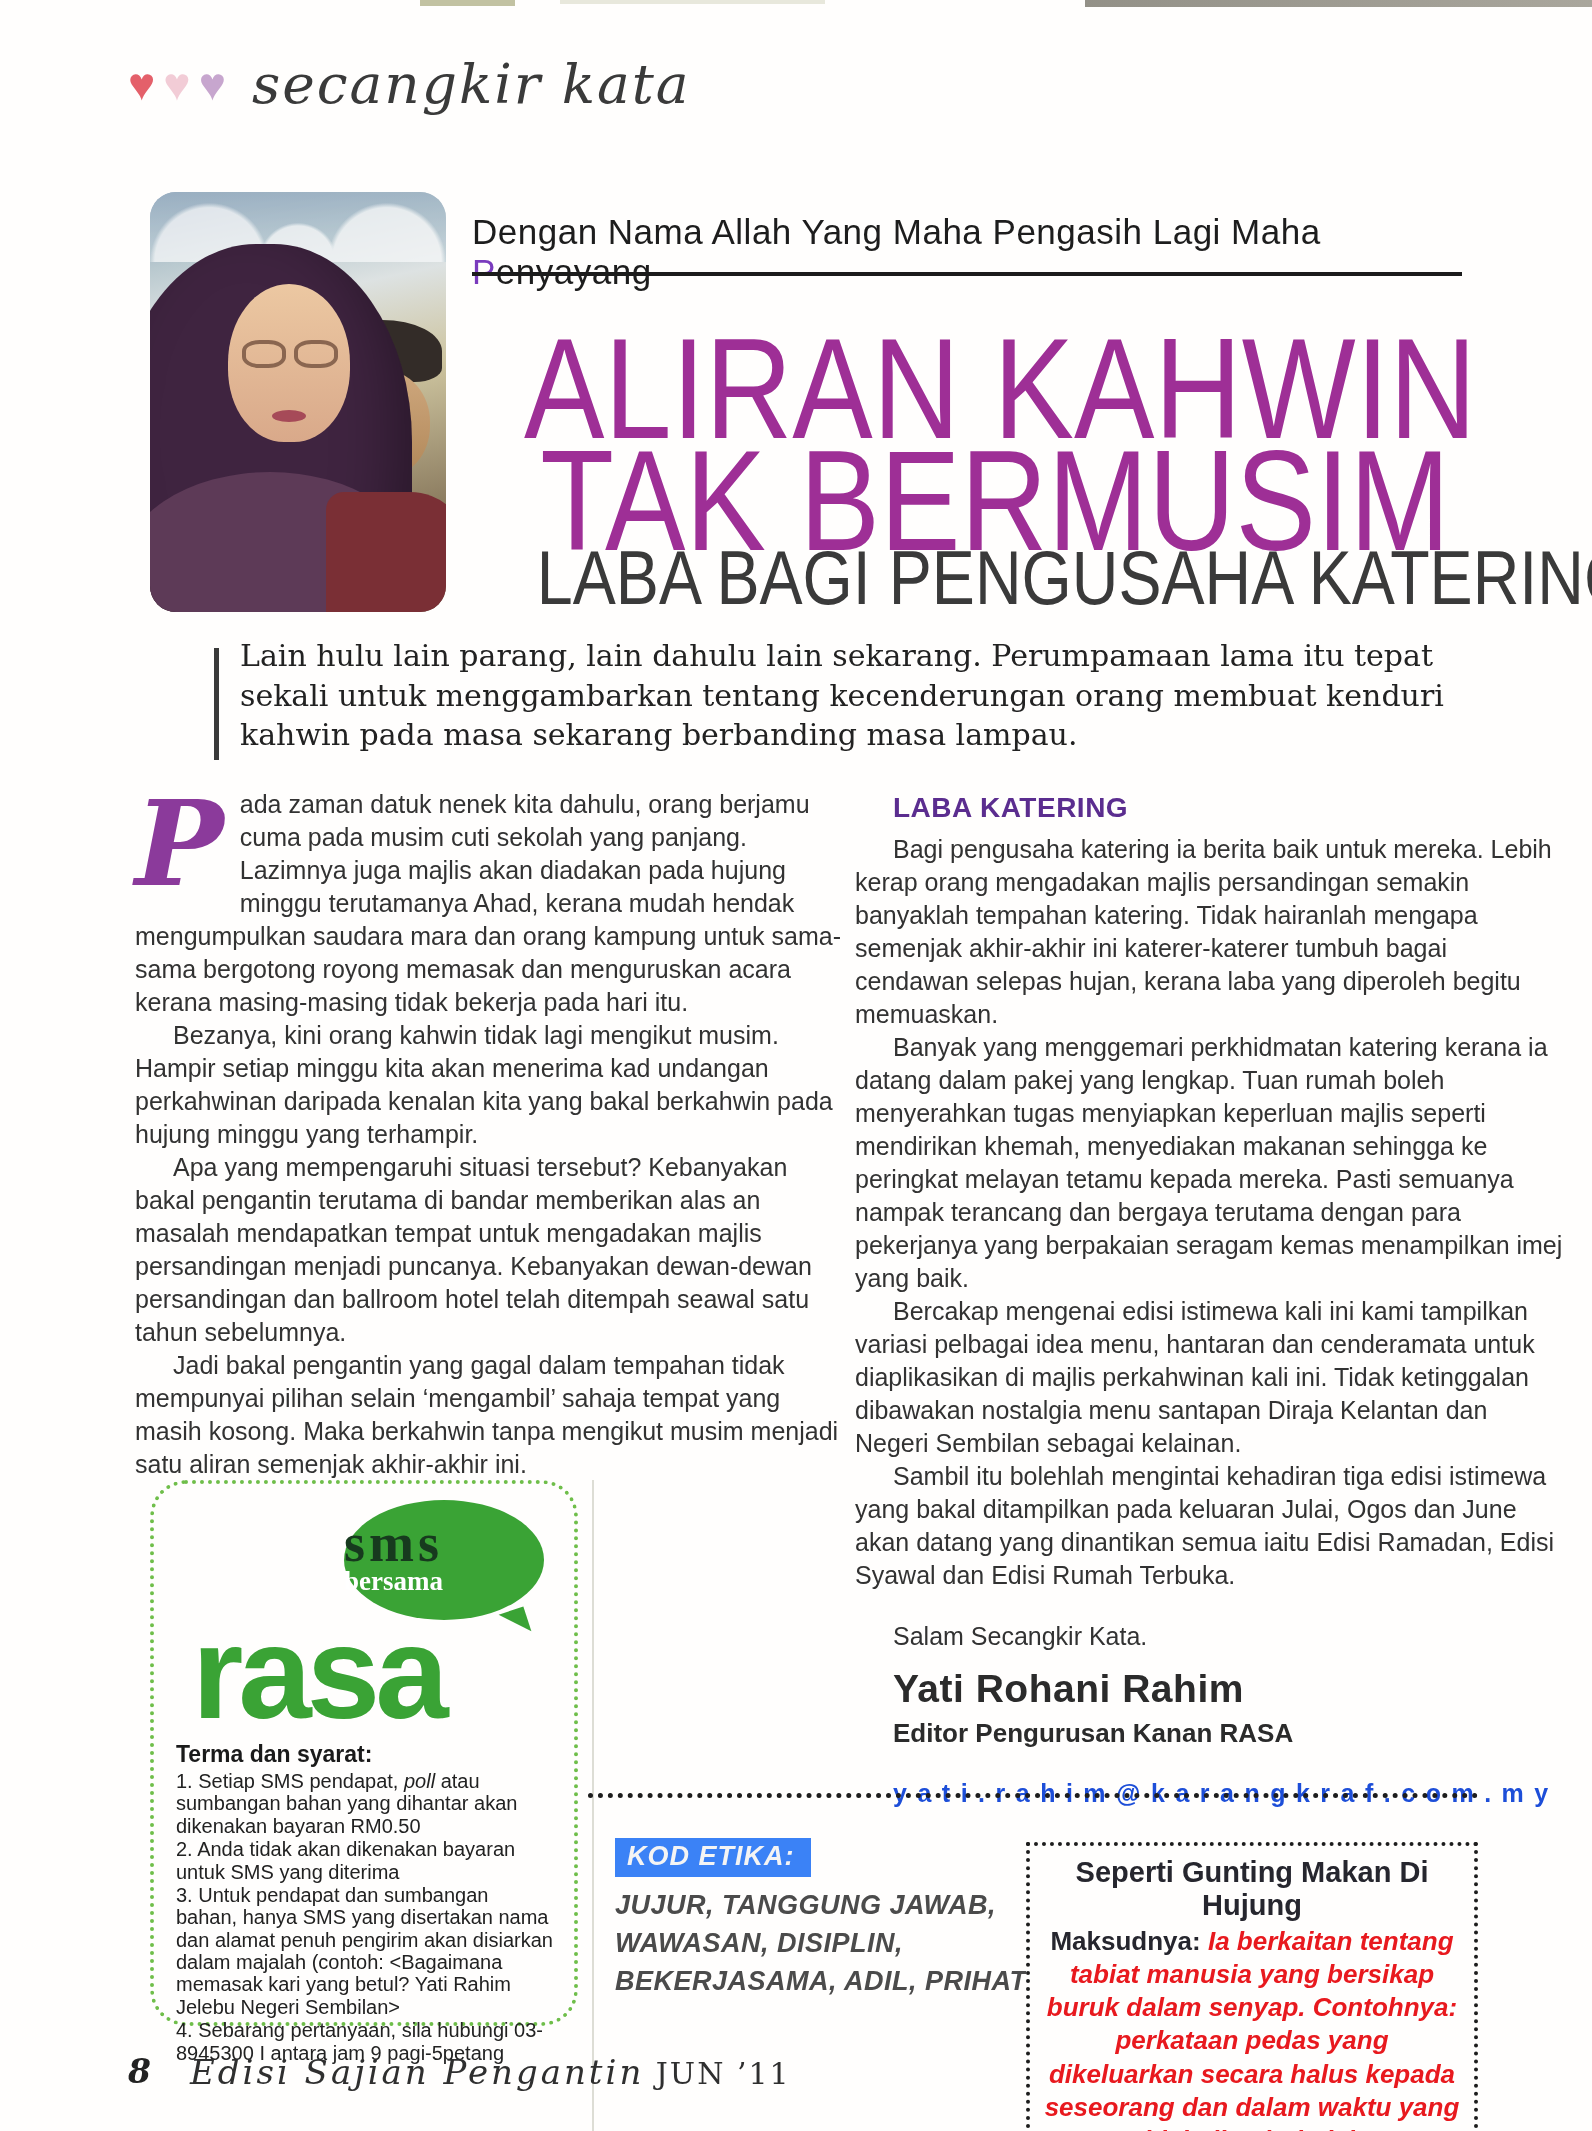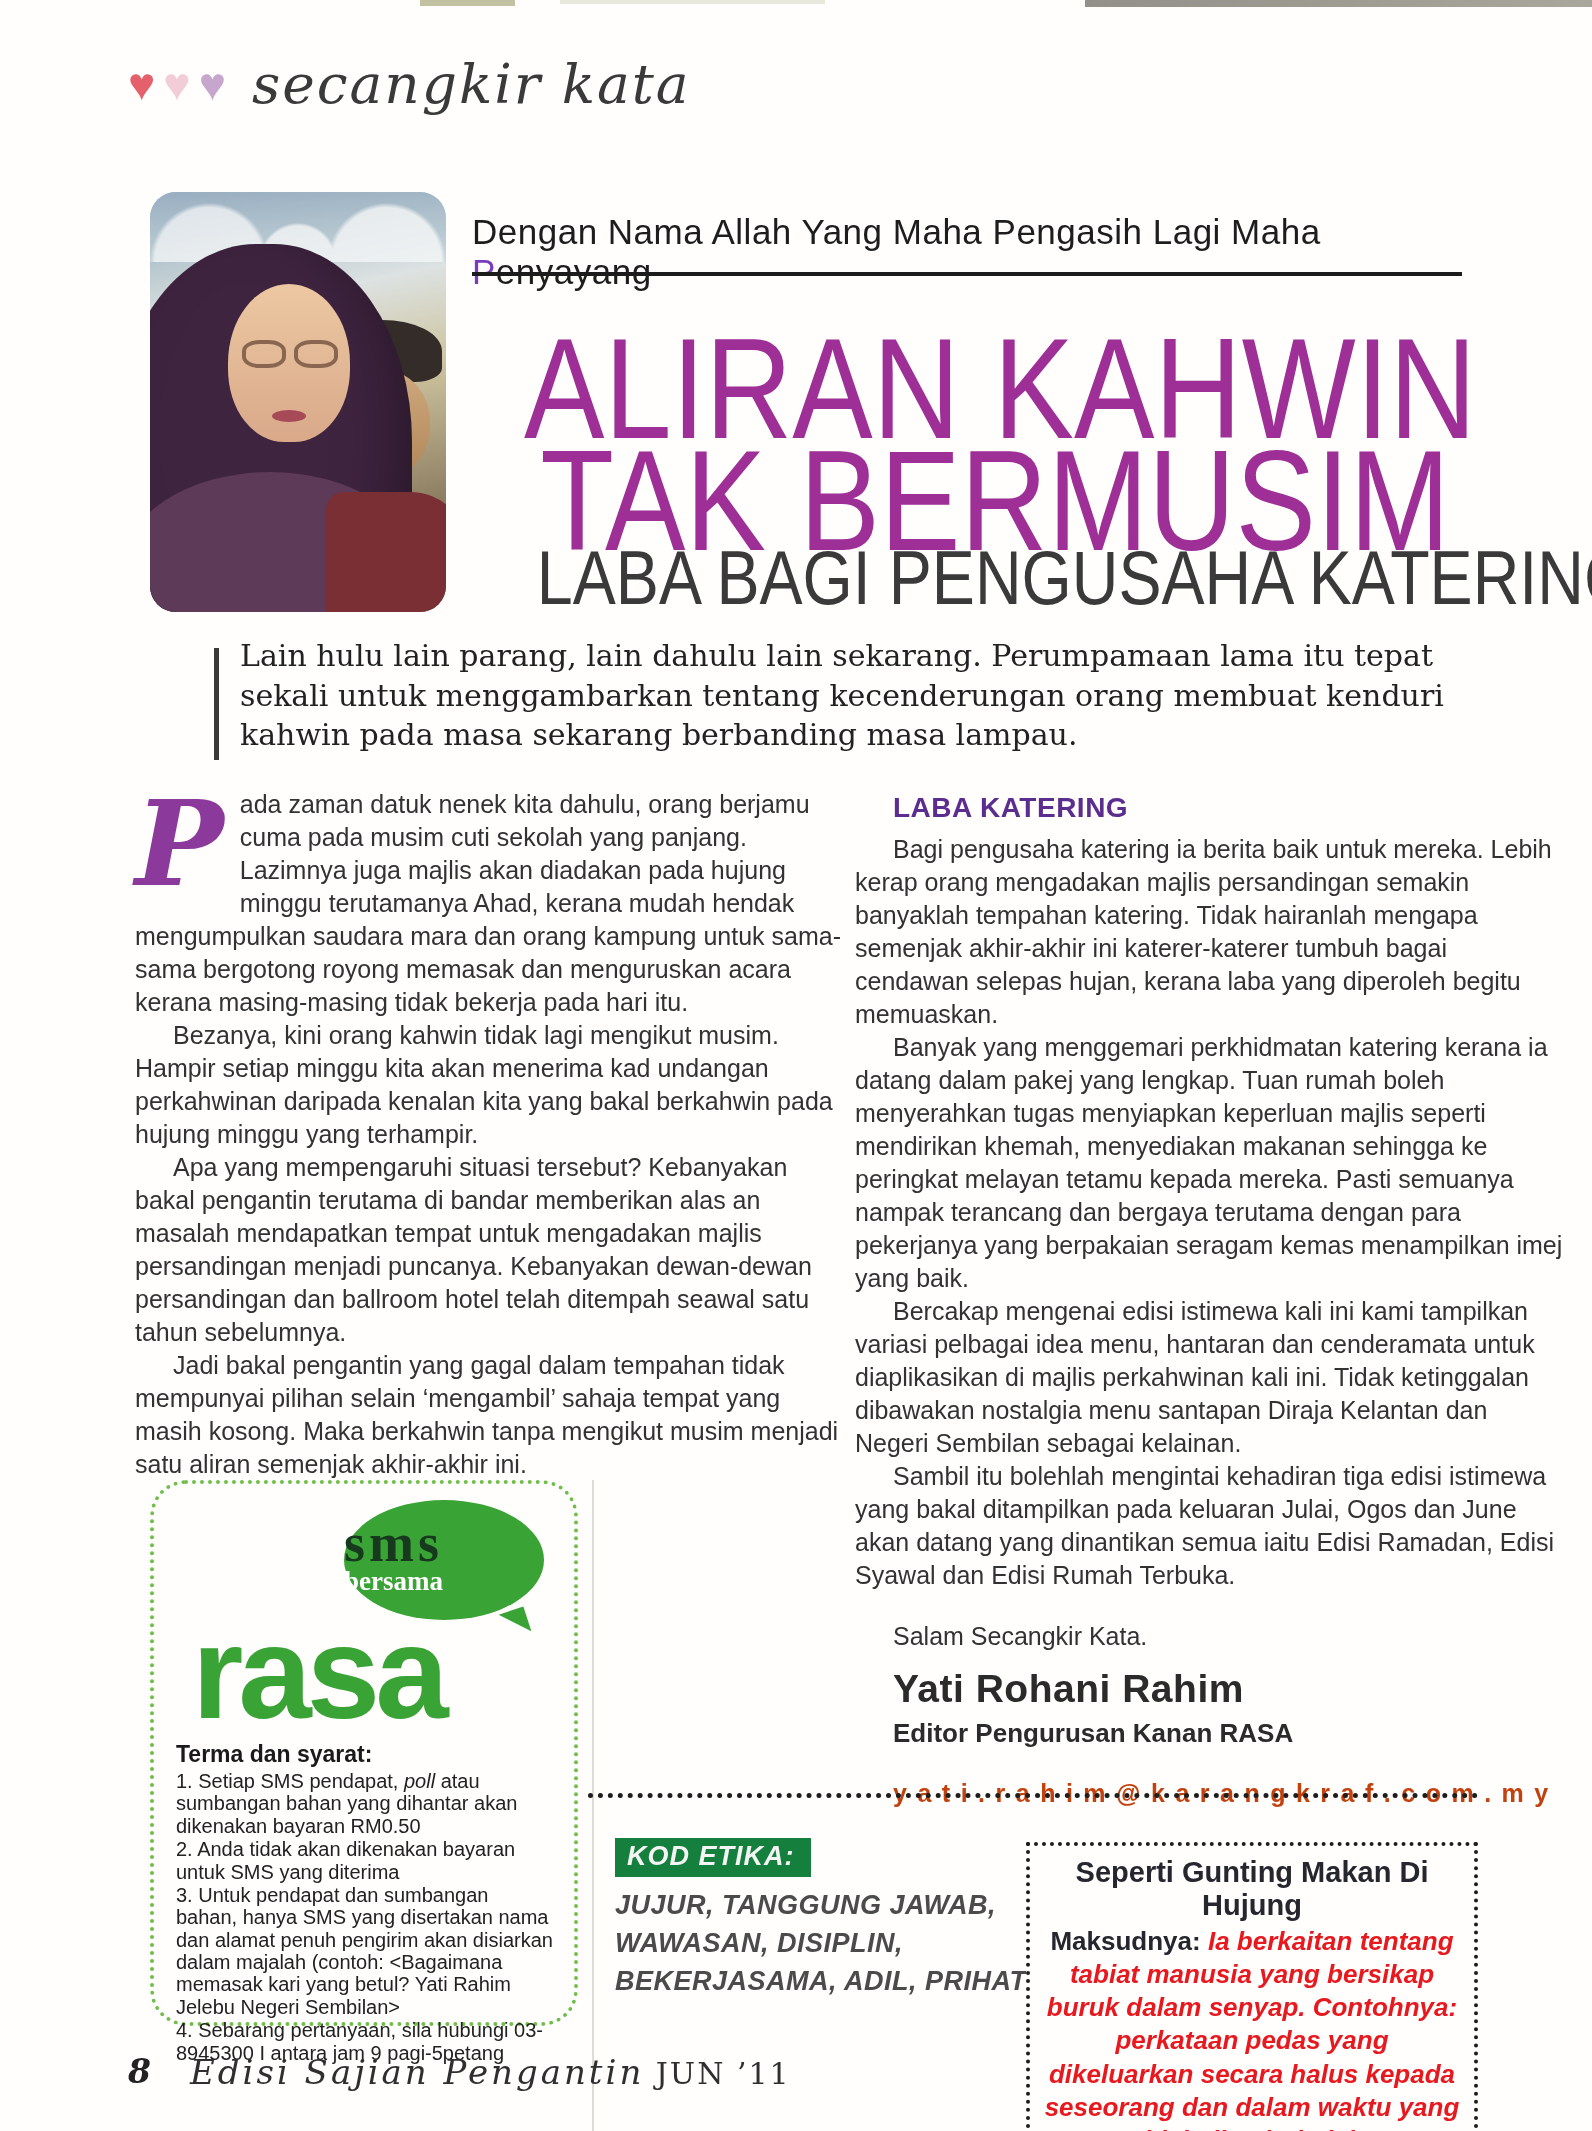--- a/index.html
+++ b/index.html
@@ -88,21 +88,21 @@
   .dropcap {
     float:left; font-family:"DejaVu Serif", serif; font-style:italic; font-weight:bold;
     font-size:118px; line-height:.72; color:#8B3A9B; margin:14px 16px 4px 0;
   }
   .laba-head { color:#5B2D8F; font-weight:bold; font-size:28px; letter-spacing:.5px; margin-bottom:6px; text-indent:0; }
 
   .salam { margin-top:28px; text-indent:0; }
   .author-name { font-weight:bold; font-size:39px; color:#2b2b2b; margin-top:10px; letter-spacing:.5px; }
   .author-role { font-weight:bold; font-size:26px; color:#2b2b2b; margin-top:2px; }
   .email { margin-top:26px; margin-right:88px; text-align:right; font-weight:bold;
-    font-size:25px; color:#c2410c; letter-spacing:.42em; }
+    font-size:25px; color:#1d4ed8; letter-spacing:.42em; }
 
   .dotted-sep { position:absolute; left:588px; top:1793px; width:890px; border-top:5px dotted #1d1d1d; }
 
   
   .sms-box {
     position:absolute; left:150px; top:1480px; width:428px; height:546px;
     border:4px dotted #6FBE4A; border-radius:36px; padding:16px 20px 10px 22px; background:#fffefd;
   }
   .bubble { position:relative; margin-left:168px; width:200px; height:120px;
     background:#3AA335; border-radius:50%; text-align:left; }
@@ -113,21 +113,21 @@
   .bubble .tail { position:absolute; right:16px; bottom:-16px; width:0; height:0;
     border-left:26px solid transparent; border-top:26px solid #3AA335; transform:rotate(-18deg); }
   .rasa-logo { font-weight:bold; font-size:132px; line-height:.78; letter-spacing:-5px;
     color:#3AA335; margin-top:2px; margin-left:16px; }
   .terms-title { font-weight:bold; font-size:23px; color:#1a1a1a; margin-top:16px; }
   .terms { font-size:20px; line-height:1.12; color:#222; margin-top:2px; }
   .terms div { margin-top:1px; }
 
   
   .kod { position:absolute; left:615px; top:1838px; width:452px; }
-  .kod-label { display:inline-block; background:#15803d; color:#f4f4f4; font-style:italic;
+  .kod-label { display:inline-block; background:#3b82f6; color:#f4f4f4; font-style:italic;
     font-weight:bold; font-size:27px; padding:3px 16px 5px 12px; letter-spacing:1px; }
   .kod-text { margin-top:10px; font-style:italic; font-weight:bold; color:#4b4b4b;
     font-size:27px; line-height:1.4; letter-spacing:.5px; }
 
   
   .bidalan-head { position:absolute; left:1028px; top:1802px; width:450px; text-align:center;
     font-weight:bold; font-size:30px; color:#26262e; letter-spacing:1px; }
   .bidalan-box { position:absolute; left:1026px; top:1842px; width:452px;
     border:4px dotted #1d1d1d; background:#fffefd; padding:10px 12px 14px; text-align:center; }
   .bidalan-title { font-weight:bold; font-size:29px; color:#26262e; line-height:1.15; }

